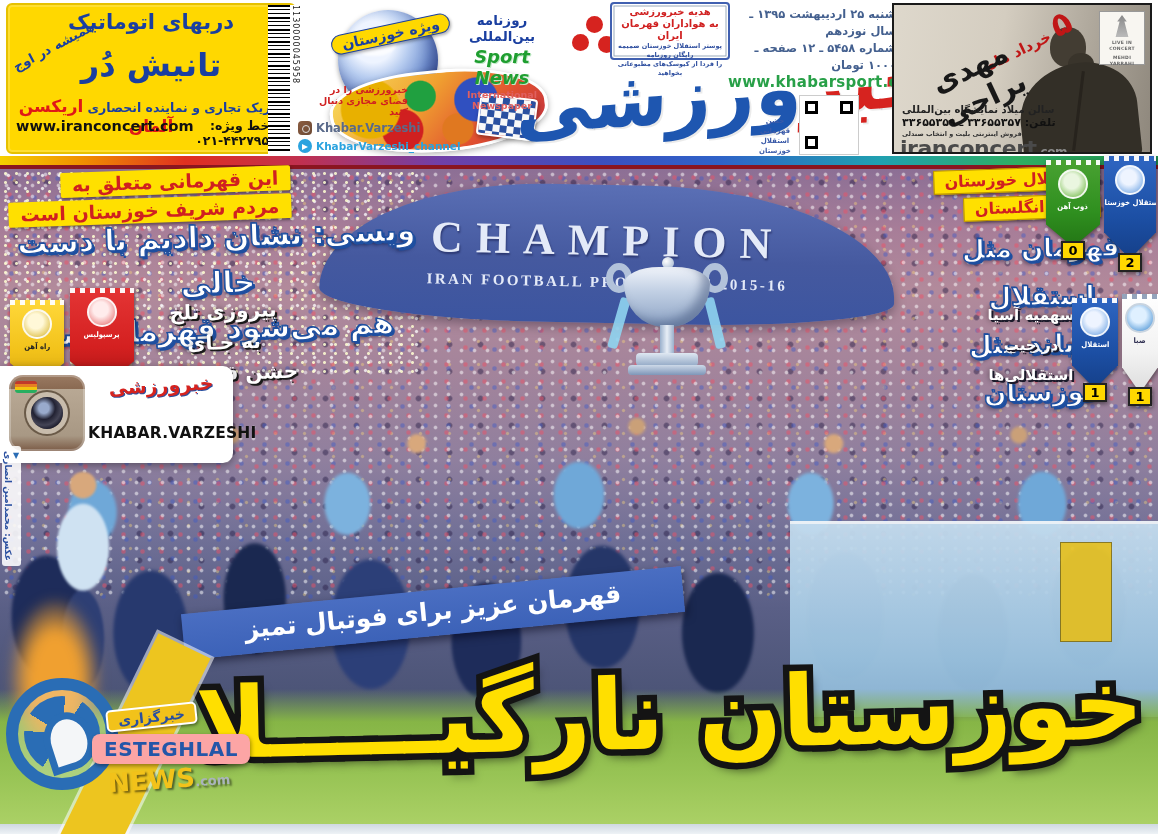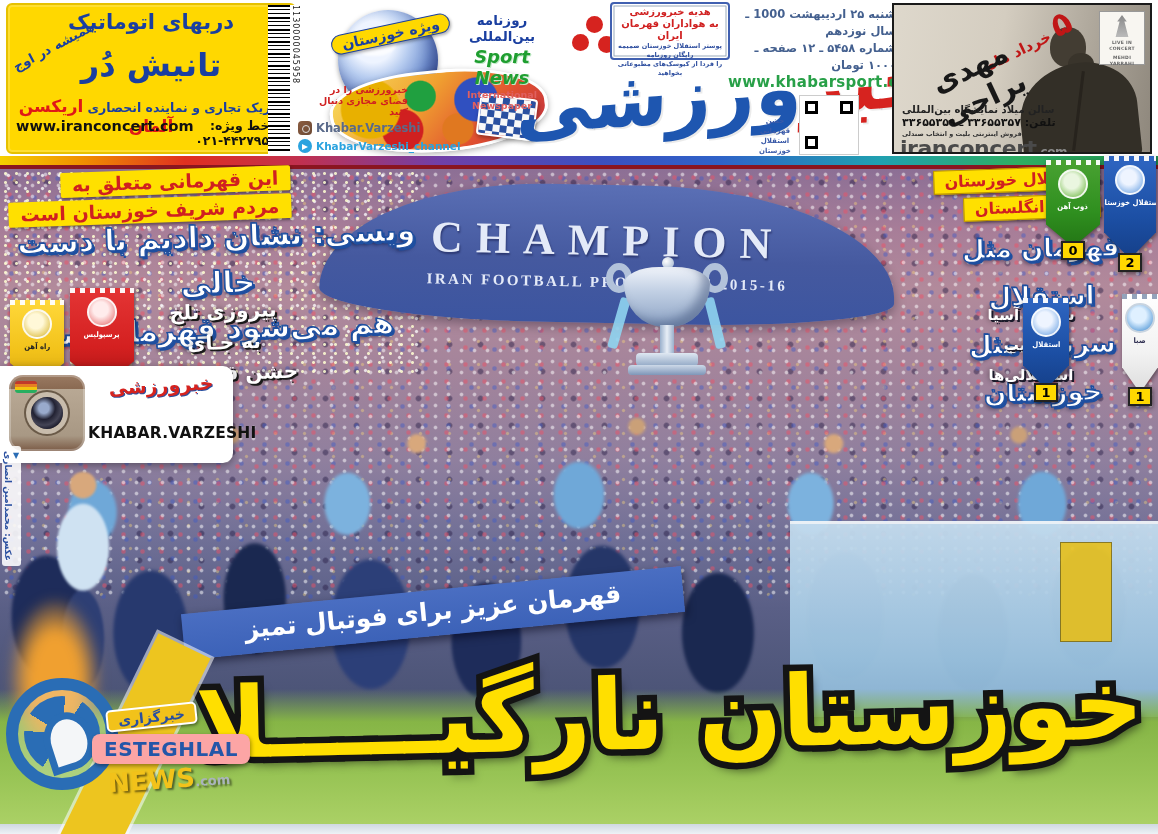--- a/index.html
+++ b/index.html
@@ -298,21 +298,21 @@
       <i></i>
       <i></i>
     </div>
 
   <div class="abs main-logo">
     <span class="w-red">خبر</span>
     <span class="w-blue">ورزشی</span>
   </div>
 
   <div class="abs pub-info">
-    <div>شنبه ۲۵ اردیبهشت 1000 ـ سال نوزدهم</div>
+    <div>شنبه ۲۵ اردیبهشت ۱۳۹۵ ـ سال نوزدهم</div>
     <div>شماره ۵۴۵۸ ـ ۱۲ صفحه ـ ۱۰۰۰ تومان</div>
     <div class="web">www.khabarsport.com</div>
   </div>
 
   <div class="abs gift-box">
     <div class="g1">هدیه خبرورزشی</div>
     <div class="g2">به هواداران قهرمان ایران</div>
     <div class="g3">پوستر استقلال خوزستان ضمیمه رایگان روزنامه</div>
     <div class="g4">را فردا از کیوسک‌های مطبوعاتی بخواهید</div>
   </div>
@@ -439,21 +439,21 @@
   <div class="abs right-headline outline-blue">
     <div>قهرمان مثل استقلال</div>
     <div>سربلند مثل خوزستان</div>
   </div>
 
   <div class="abs asia-text">
     <div>سهمیه آسیا</div>
     <div>در جیب</div>
     <div>استقلالی‌ها</div>
   </div>
-  <div class="pennant p-blue" style="left:1023px;top:298px;width:46px;height:104px;">
+  <div class="pennant p-blue" style="left:1072px;top:298px;width:46px;height:104px;">
     <div class="pennant-body">
         <div class="pennant-badge"></div>
       <div class="pennant-label">استقلال</div>
       </div>
     <div class="pennant-score">1</div>
   </div>
   <div class="pennant p-white" style="left:1122px;top:294px;width:36px;height:112px;">
     <div class="pennant-body">
         <div class="pennant-badge"></div>
       <div class="pennant-label">صبا</div>

